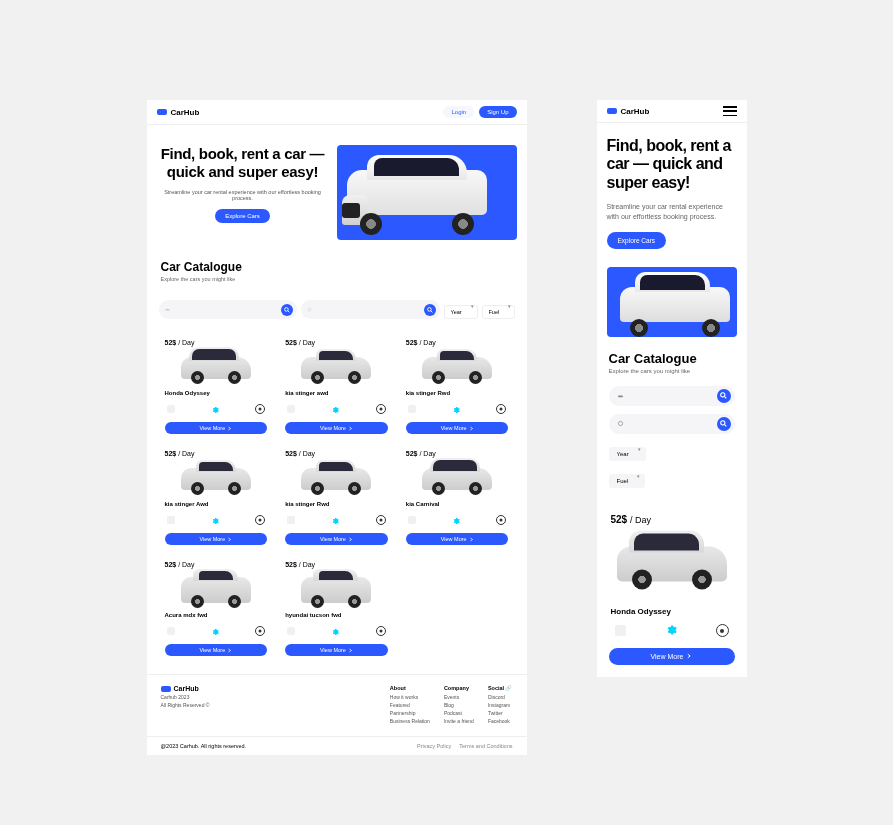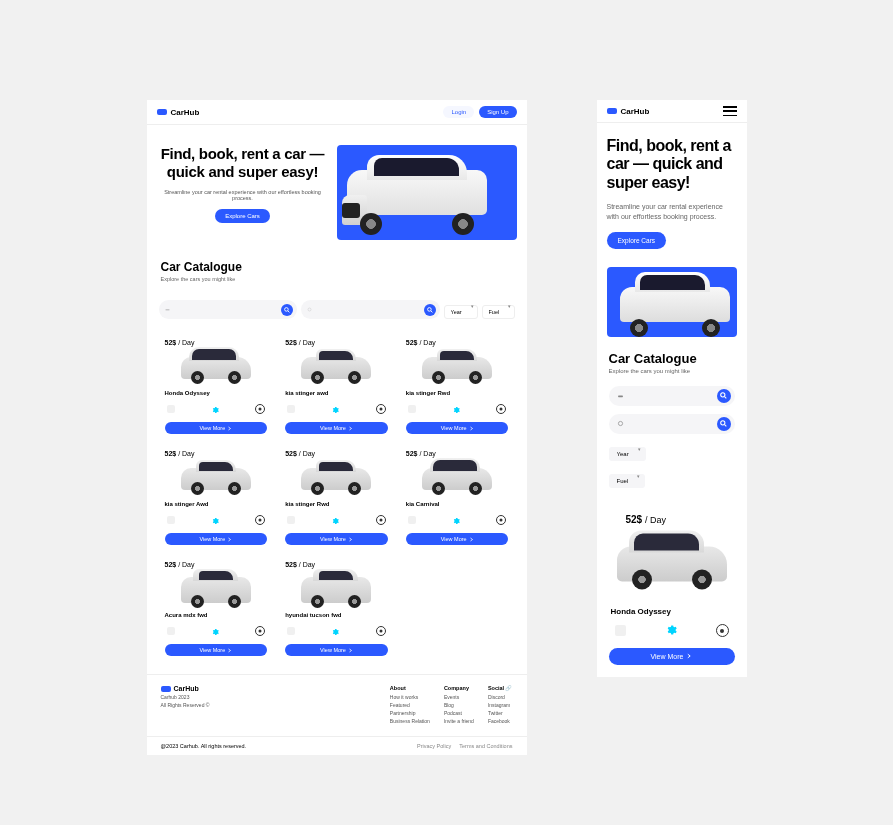--- a/index.html
+++ b/index.html
@@ -92,21 +92,21 @@
 .mb-filters { padding:6px 12px; }
 .mb-search { display:flex; align-items:center; background:#f5f5f7; border-radius:14px; padding:3px 4px 3px 8px; margin-bottom:8px; }
 .mb-search input { border:none; background:none; flex:1; font-size:6px; padding:2px; outline:none; }
 .mb-search-go { width:14px; height:14px; background:#2b59ff; border-radius:50%; display:flex; align-items:center; justify-content:center; }
 .mb-search-go svg { width:7px; height:7px; stroke:#fff; }
 .mb-sel-row { display:flex; gap:6px; margin-bottom:8px; }
 .mb-select { background:#f5f5f7; border:none; border-radius:3px; font-size:6px; padding:4px 16px 4px 8px; appearance:none; }
 .mb-sel-wrap { position:relative; }
 .mb-sel-wrap::after { content:"▾"; position:absolute; right:5px; top:4px; font-size:5px; color:#888; pointer-events:none; }
 .mb-card { margin:8px 12px 12px; background:#fff; }
-.mb-card-price { font-size:10px; font-weight:600; padding:4px 2px;margin-left:15px; }
+.mb-card-price { font-size:10px; font-weight:600; padding:4px 2px; }
 .mb-card-img { height:70px; position:relative; }
 .mb-mini-car { position:absolute; left:50%; top:50%; transform:translate(-50%,-50%); }
 .mb-mc-body { width:110px; height:35px; background:linear-gradient(180deg,#e8e8e8,#ccc); border-radius:14px 18px 5px 5px; position:relative; }
 .mb-mc-roof { position:absolute; width:75px; height:22px; background:linear-gradient(180deg,#f0f0f0,#d8d8d8); border-radius:12px 14px 0 0; top:-16px; left:12px; }
 .mb-mc-win { position:absolute; width:65px; height:17px; background:#2a2a3a; border-radius:9px 11px 0 0; top:-13px; left:17px; }
 .mb-mc-wheel { position:absolute; width:20px; height:20px; background:radial-gradient(circle,#999 25%,#222 28%); border-radius:50%; bottom:-8px; }
 .mbw1 { left:15px; } .mbw2 { right:15px; }
 .mb-card-name { font-size:8px; font-weight:600; margin-top:8px; padding:0 2px; }
 .mb-card-stats { display:flex; justify-content:space-between; align-items:center; margin-top:6px; padding:0 6px; }
 .mb-gear svg { width:12px; height:12px; fill:#00d4ff; }

